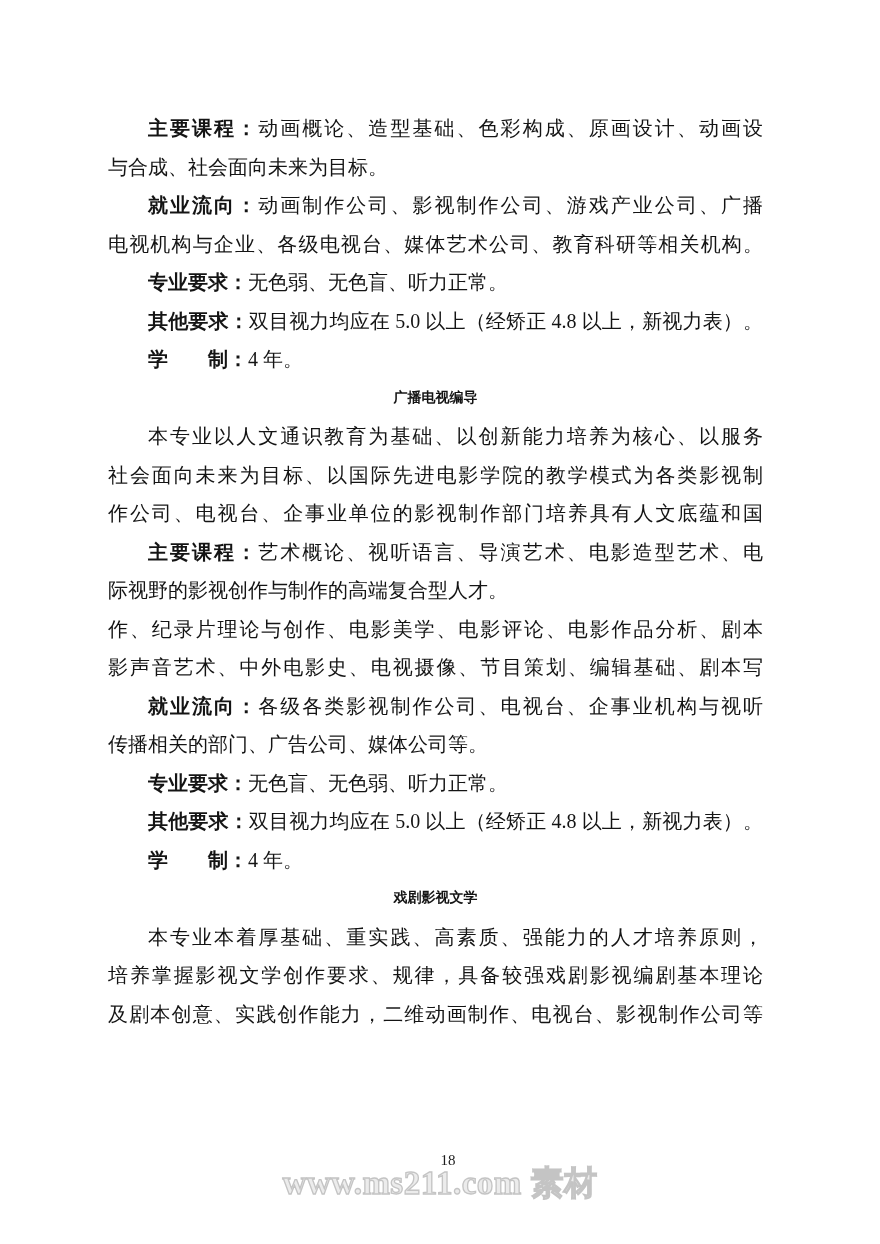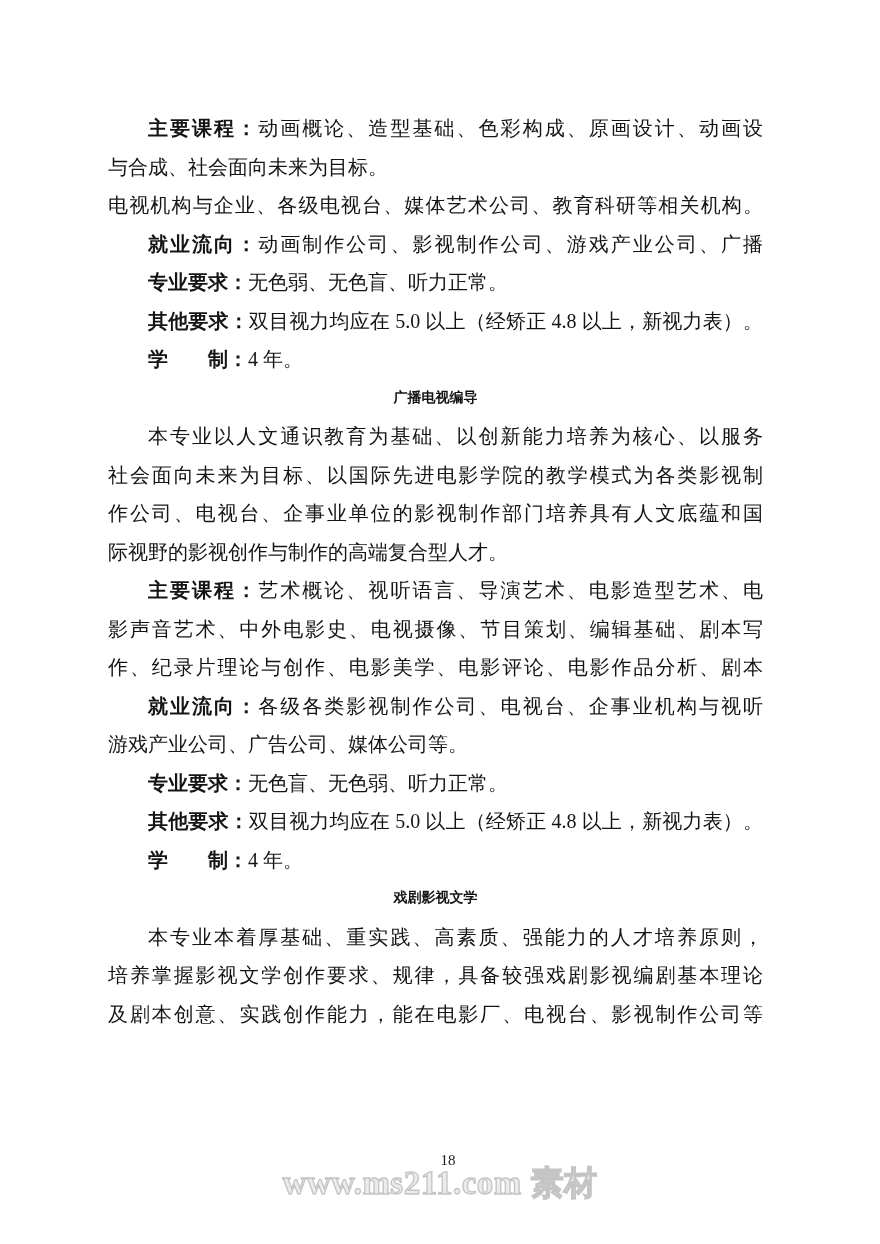--- a/index.html
+++ b/index.html
@@ -55,38 +55,38 @@
     -webkit-text-stroke:1.3px #c4c4c4;
   }
 </style>
 </head>
 <body>
 
 <div class="page">
   <div class="doc" id="doc">
       <div class="line indent justify"><b>主要课程：</b>动画概论、造型基础、色彩构成、原画设计、动画设</div>
       <div class="line">与合成、社会面向未来为目标。</div>
+      <div class="line indent justify"><b>就业流向：</b>动画制作公司、影视制作公司、游戏产业公司、广播</div>
       <div class="line justify">电视机构与企业、各级电视台、媒体艺术公司、教育科研等相关机构。</div>
-      <div class="line indent justify"><b>就业流向：</b>动画制作公司、影视制作公司、游戏产业公司、广播</div>
       <div class="line indent"><b>专业要求：</b>无色弱、无色盲、听力正常。</div>
       <div class="line indent justify"><b>其他要求：</b>双目视力均应在 5.0 以上（经矫正 4.8 以上，新视力表）。</div>
       <div class="line indent"><b>学　　制：</b>4 年。</div>
       <div class="heading">广播电视编导</div>
       <div class="line indent justify">本专业以人文通识教育为基础、以创新能力培养为核心、以服务</div>
       <div class="line justify">社会面向未来为目标、以国际先进电影学院的教学模式为各类影视制</div>
       <div class="line justify">作公司、电视台、企事业单位的影视制作部门培养具有人文底蕴和国</div>
+      <div class="line indent justify"><b>主要课程：</b>艺术概论、视听语言、导演艺术、电影造型艺术、电</div>
       <div class="line">际视野的影视创作与制作的高端复合型人才。</div>
-      <div class="line indent justify"><b>主要课程：</b>艺术概论、视听语言、导演艺术、电影造型艺术、电</div>
+      <div class="line justify">作、纪录片理论与创作、电影美学、电影评论、电影作品分析、剧本</div>
       <div class="line justify">影声音艺术、中外电影史、电视摄像、节目策划、编辑基础、剧本写</div>
-      <div class="line justify">作、纪录片理论与创作、电影美学、电影评论、电影作品分析、剧本</div>
       <div class="line indent justify"><b>就业流向：</b>各级各类影视制作公司、电视台、企事业机构与视听</div>
-      <div class="line">游戏产业公司、广告公司、媒体公司等。</div>
+      <div class="line">传播相关的部门、广告公司、媒体公司等。</div>
       <div class="line indent"><b>专业要求：</b>无色盲、无色弱、听力正常。</div>
       <div class="line indent justify"><b>其他要求：</b>双目视力均应在 5.0 以上（经矫正 4.8 以上，新视力表）。</div>
       <div class="line indent"><b>学　　制：</b>4 年。</div>
       <div class="heading">戏剧影视文学</div>
       <div class="line indent justify">本专业本着厚基础、重实践、高素质、强能力的人才培养原则，</div>
       <div class="line justify">培养掌握影视文学创作要求、规律，具备较强戏剧影视编剧基本理论</div>
-      <div class="line justify">及剧本创意、实践创作能力，能在电影厂、电视台、影视制作公司等</div>
+      <div class="line justify">及剧本创意、实践创作能力，二维动画制作、电视台、影视制作公司等</div>
     </div>
   <div class="pagenum">18</div>
   <div class="watermark">www.ms211.com 素材</div>
 </div>
 
 </body></html>

